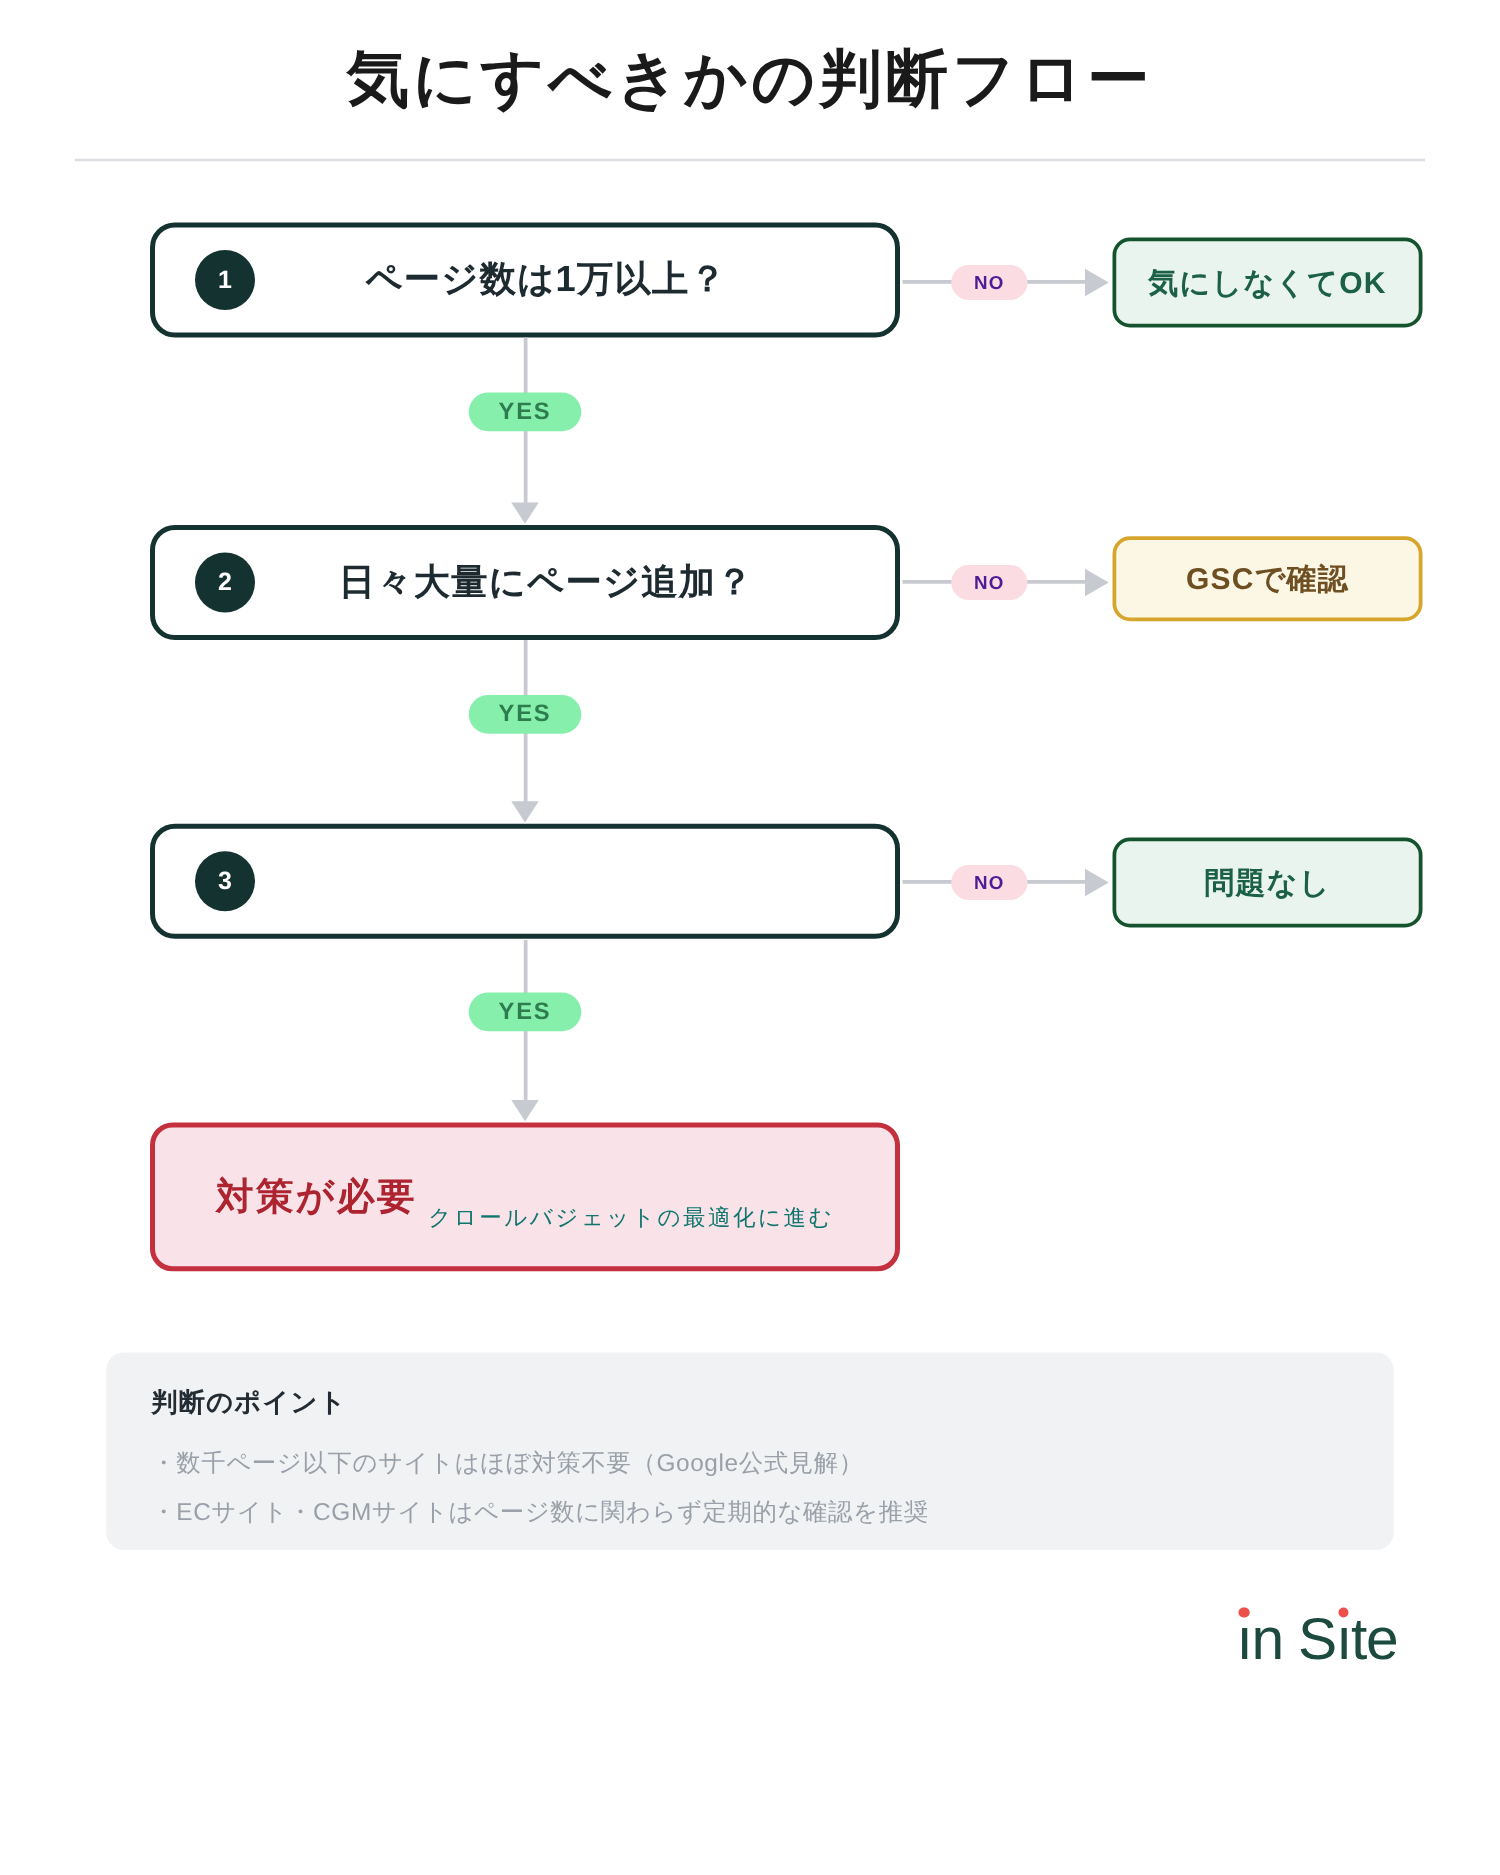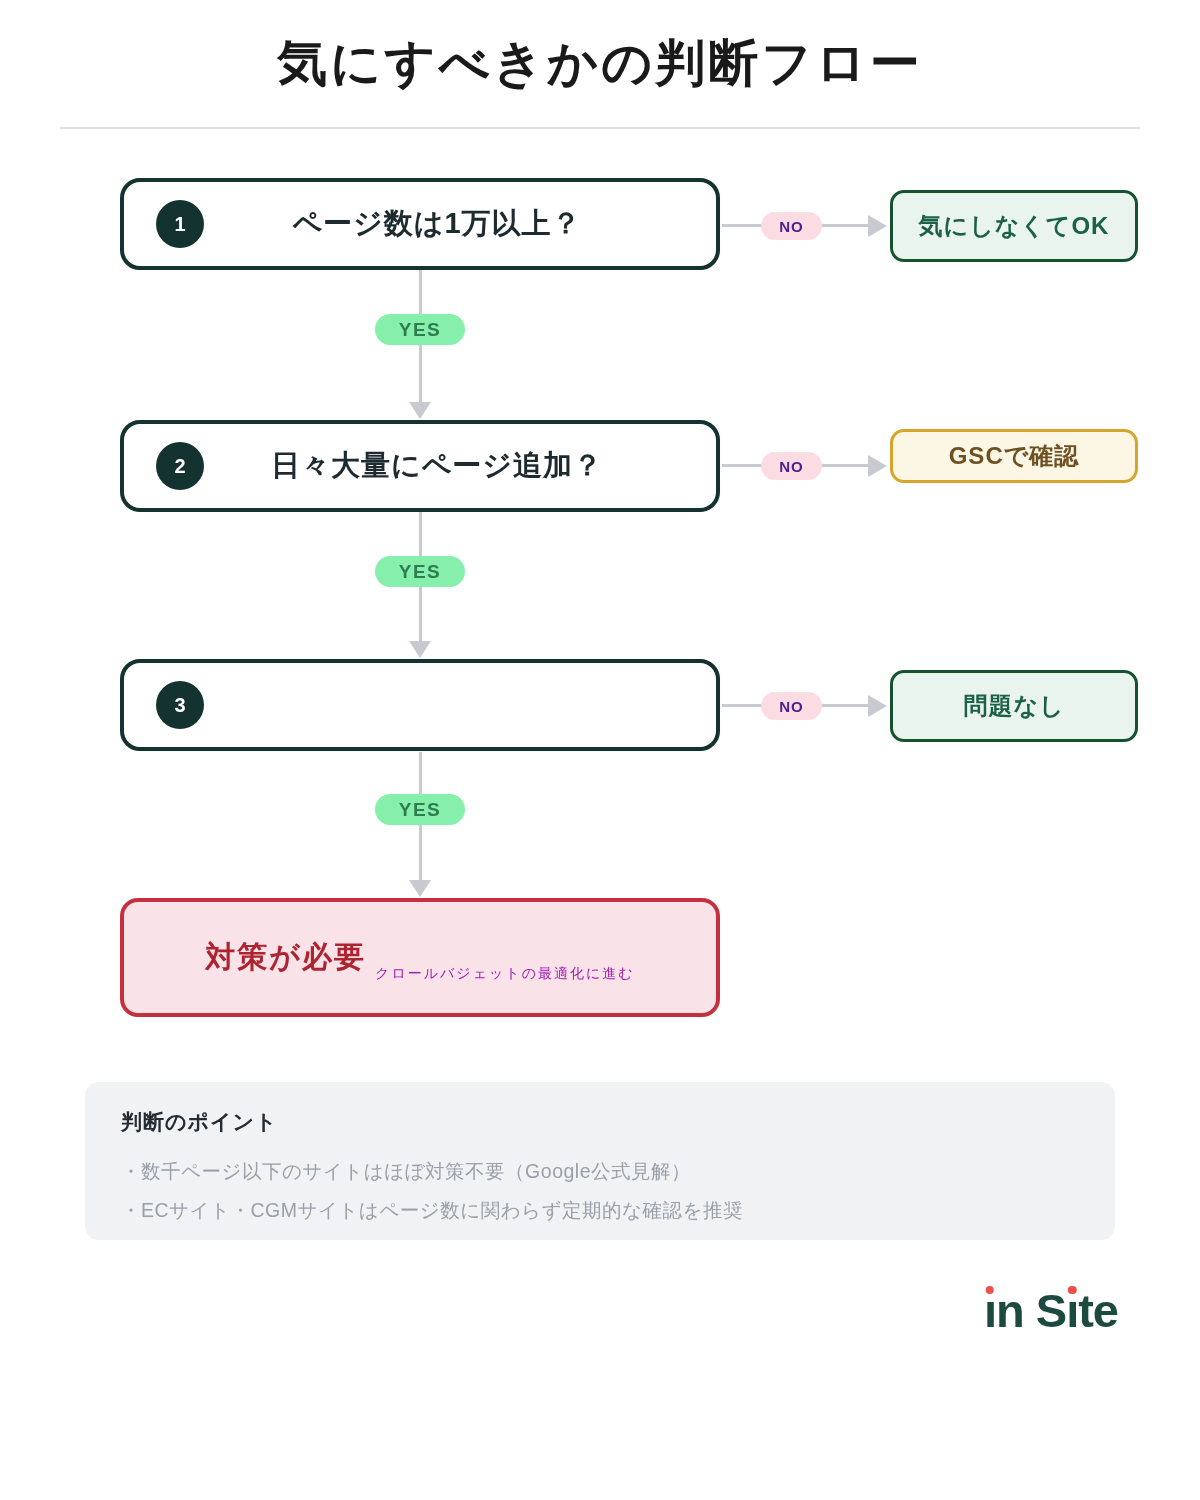--- a/index.html
+++ b/index.html
@@ -31,52 +31,52 @@
              background:#fbdce3; color:#4c1d95; font-size:15px; font-weight:bold;
              display:flex; align-items:center; justify-content:center; letter-spacing:1px; }
   .no-pill.n1 { top:212px; } .no-pill.n2 { top:452px; } .no-pill.n3 { top:692px; }
 
   
   .rbox { position:absolute; left:890px; width:248px; display:flex; align-items:center; justify-content:center;
           font-weight:bold; font-size:24px; border-radius:14px; letter-spacing:1px; }
   .rbox.green { background:#e9f4ee; border:3px solid #14532d; color:#1c6147; }
   .rbox.yellow { background:#fcf6e4; border:3px solid #d6a52c; color:#6e4f22; }
   .rbox.r1 { top:190px; height:72px; }
-  .rbox.r2 { top:429px; height:54px; }
+  .rbox.r2 { top:429px; height:68px; }
   .rbox.r3 { top:670px; height:72px; }
 
   
   .vline { position:absolute; left:419px; width:3px; background:#c7cad0; }
   .vline.v1 { top:270px; height:134px; }
   .vline.v2 { top:512px; height:131px; }
   .vline.v3 { top:752px; height:131px; }
   .varrow { position:absolute; left:409px; width:0; height:0;
             border-top:17px solid #c7cad0; border-left:11px solid transparent; border-right:11px solid transparent; }
   .varrow.v1 { top:402px; } .varrow.v2 { top:641px; } .varrow.v3 { top:880px; }
   .yes-pill { position:absolute; left:375px; width:90px; height:31px; border-radius:16px;
               background:#86efac; color:#2e7d4f; font-size:19px; font-weight:bold;
               display:flex; align-items:center; justify-content:center; letter-spacing:1.5px; }
   .yes-pill.y1 { top:314px; } .yes-pill.y2 { top:556px; } .yes-pill.y3 { top:794px; }
 
   
   .final-box { position:absolute; left:120px; top:898px; width:600px; height:119px;
                background:#f9e2e8; border:4px solid #c4303e; border-radius:18px;
                display:flex; align-items:center; justify-content:center; gap:9px; }
   .final-title { font-size:30px; font-weight:bold; color:#ad2430; letter-spacing:2px; }
-  .final-subtitle { font-size:14px; color:#a21caf; letter-spacing:2px;margin-top:32px; }
+  .final-subtitle { font-size:18px; color:#0f766e; letter-spacing:2px;margin-top:32px; }
 
   
   .notes { position:absolute; left:85px; top:1082px; width:1030px; height:158px;
            background:#f1f2f4; border-radius:14px; padding:26px 36px; }
   .notes-title { font-size:21px; font-weight:bold; color:#232b33; letter-spacing:1px; }
   .notes-list { margin-top:16px; }
   .note-item { font-size:19.5px; color:#99a0a9; line-height:39px; letter-spacing:0.5px; }
 
   
-  .logo { position:absolute; right:82px; top:1284px; font-size:47px; font-weight:700;
+  .logo { position:absolute; right:82px; top:1284px; font-size:47px; font-weight:400;
           color:#1d4a3e; letter-spacing:-1px; line-height:1.15; }
   .logo-i { position:relative; display:inline-block; }
   .logo-i::after { content:""; position:absolute; left:50%; transform:translateX(-50%);
                    top:0.04em; width:0.18em; height:0.18em; border-radius:50%; background:#ef4f4b; }
 </style>
 </head>
 <body>
 
 <div class="canvas">
 

